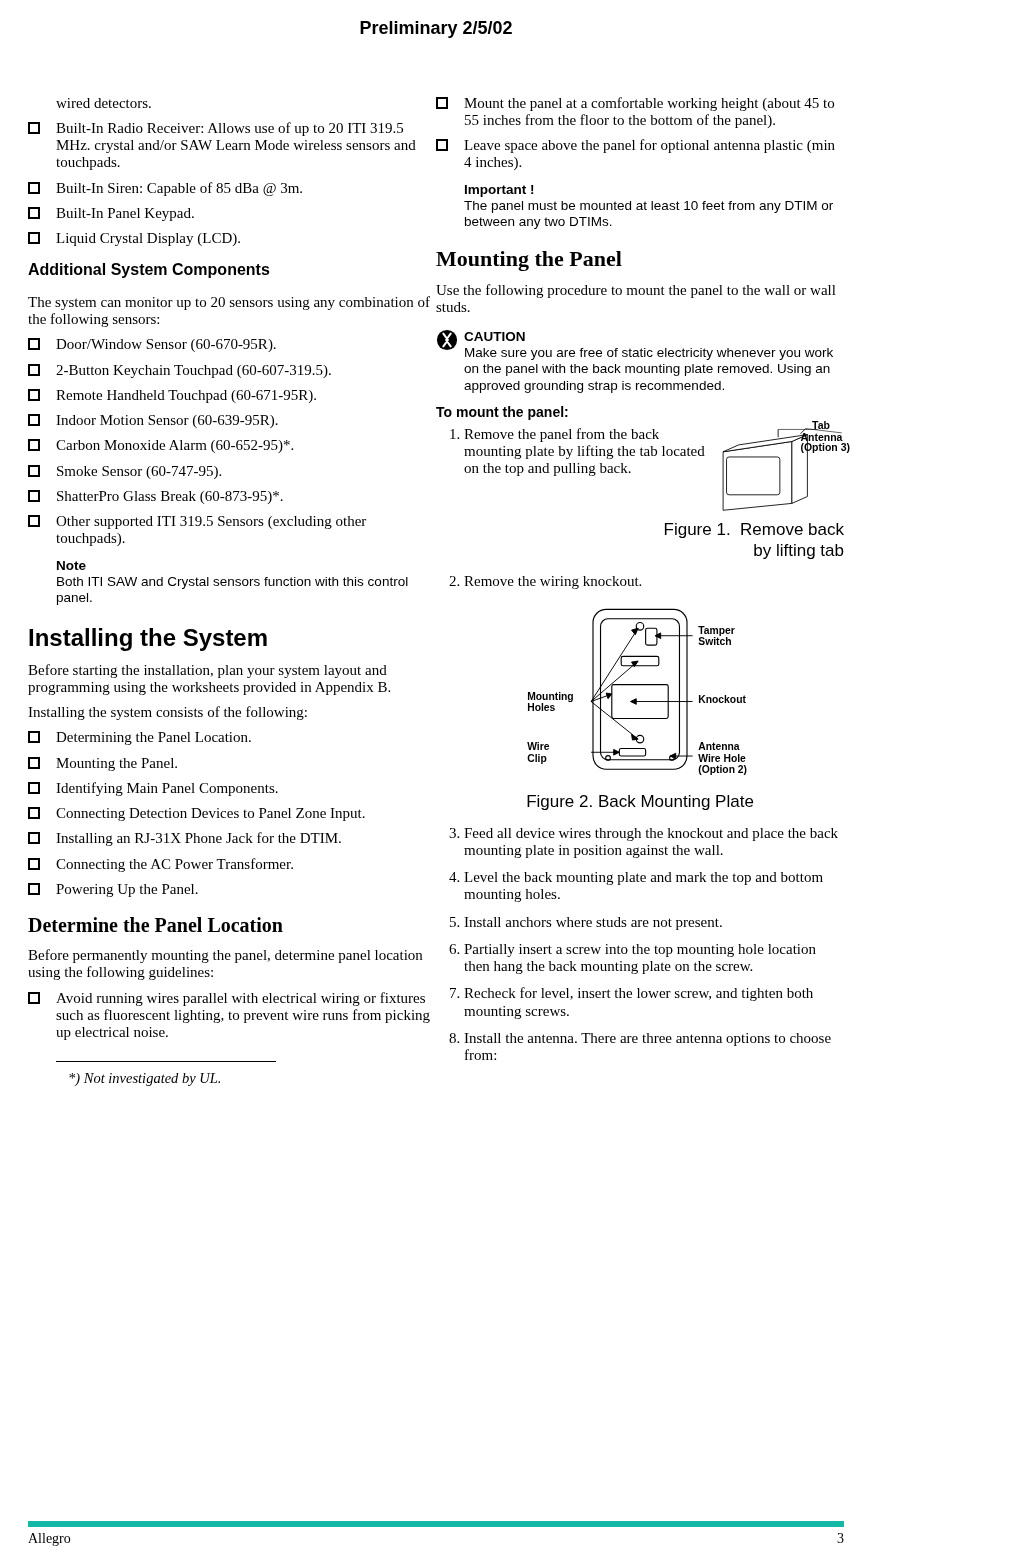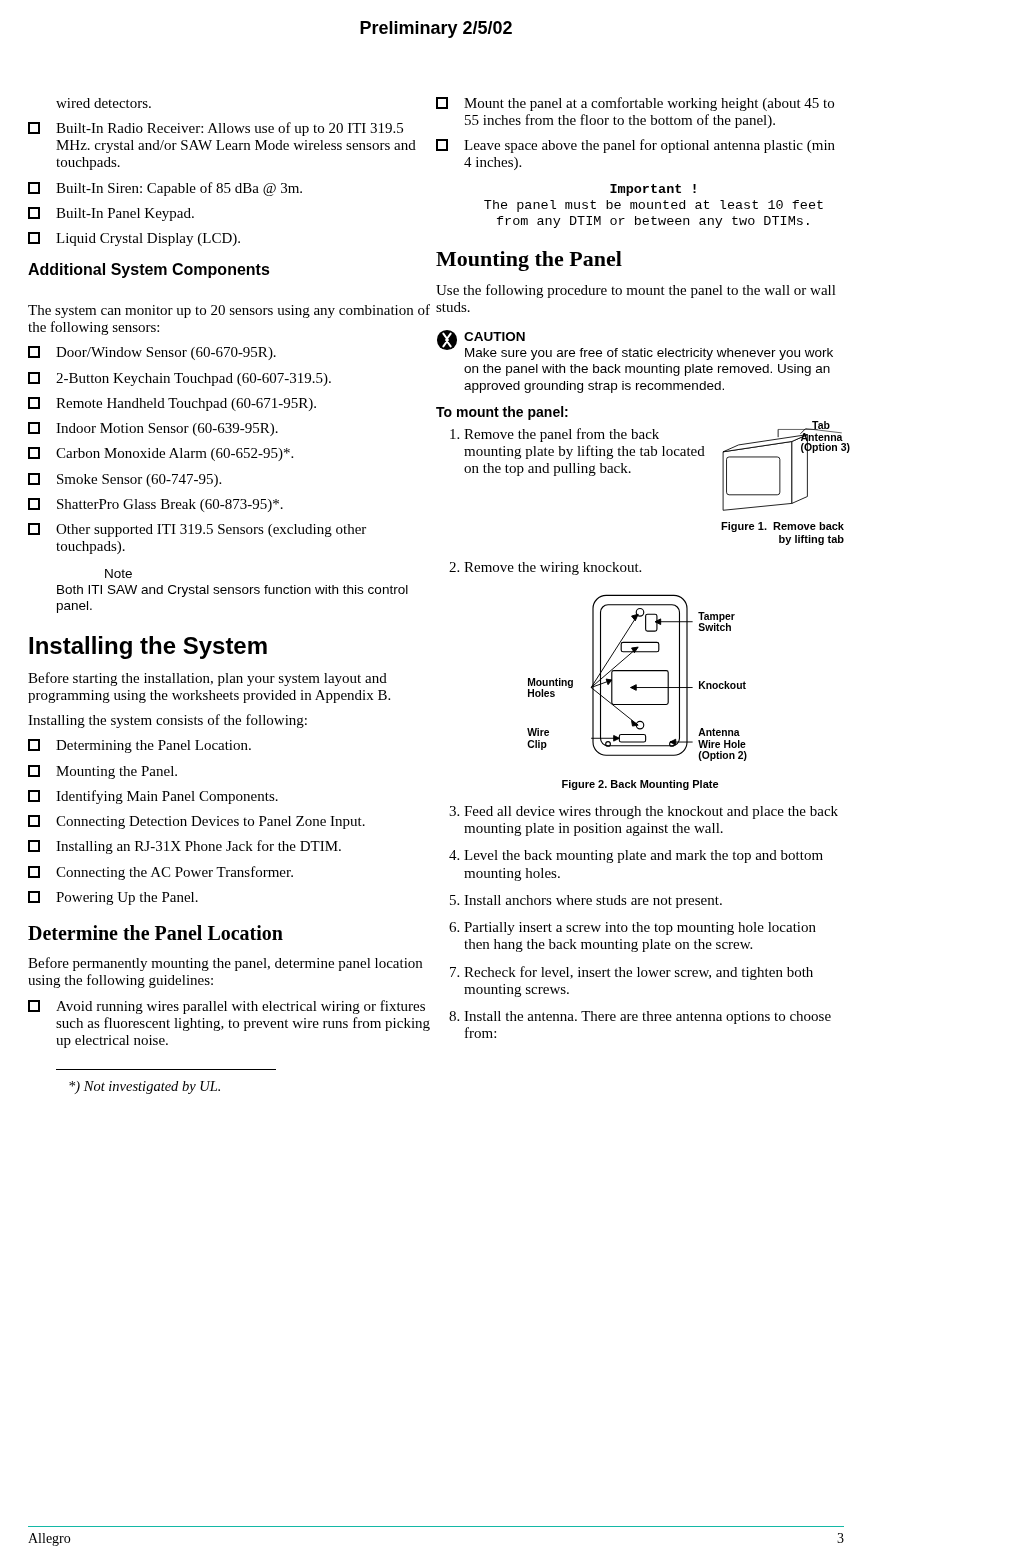--- a/index.html
+++ b/index.html
@@ -59,51 +59,49 @@
     margin: 0 0 10px 0;
   }
   ol.steps > li {
     padding-left: 0;
     margin: 0 0 10px 0;
   }
   .h-add {
     font-family: Arial, Helvetica, sans-serif;
     font-weight: bold;
     font-size: 16px;
-    margin: 14px 0 22px 0;
+    margin: 14px 0 14px 0;
   }
   .h-install {
     font-family: Arial, Helvetica, sans-serif;
     font-weight: bold;
     font-size: 24px;
     margin: 18px 0 10px 0;
   }
   .h-sub {
     font-family: Liberation Serif, serif;
     font-weight: bold;
     font-size: 20px;
     margin: 16px 0 10px 0;
   }
   .note {
     margin: 8px 0 10px 28px;
     font-family: Arial, Helvetica, sans-serif;
     font-size: 13.5px;
     line-height: 1.2;
   }
   .note .label {
-    font-weight: normal;
+    font-weight: bold;
     display: block;
-    margin-left: 48px;
   }
   .important {
     margin: 10px 0 10px 28px;
-    font-family: Liberation Mono, monospace;
+    font-family: Liberation Sans, sans-serif;
     font-size: 13.5px;
     line-height: 1.2;
-    text-align: center;
   }
   .important .label {
     font-weight: bold;
     display: block;
   }
   .caution-row {
     display: flex;
     align-items: flex-start;
     gap: 6px;
     margin: 13px 0 10px 0;
@@ -132,22 +130,22 @@
     border-top: 1px solid #000;
     margin: 20px 0 8px 28px;
   }
   .footnote {
     font-style: italic;
     margin-left: 40px;
     font-size: 14.5px;
   }
   .figcap {
     font-family: Arial, Helvetica, sans-serif;
-    font-weight: bold;
-    font-size: 11px;
+    font-weight: normal;
+    font-size: 17px;
     text-align: center;
     margin: 4px 0 12px 0;
     line-height: 1.2;
   }
   .figcap.right {
     text-align: right;
     padding-right: 0;
   }
   .lbl {
     font-family: Arial, Helvetica, sans-serif;
@@ -166,21 +164,21 @@
     display: flex;
     justify-content: center;
     margin-bottom: 4px;
     margin-top: 6px;
   }
   .footer {
     position: absolute;
     bottom: 16px;
     left: 28px;
     right: 28px;
-    border-top: 1px solid #14b8a6;
+    border-top: 6px solid #14b8a6;
     padding-top: 4px;
     font-size: 14px;
     display: flex;
     justify-content: space-between;
   }
 </style>
 </head>
 <body>
 
 <div class="page">

